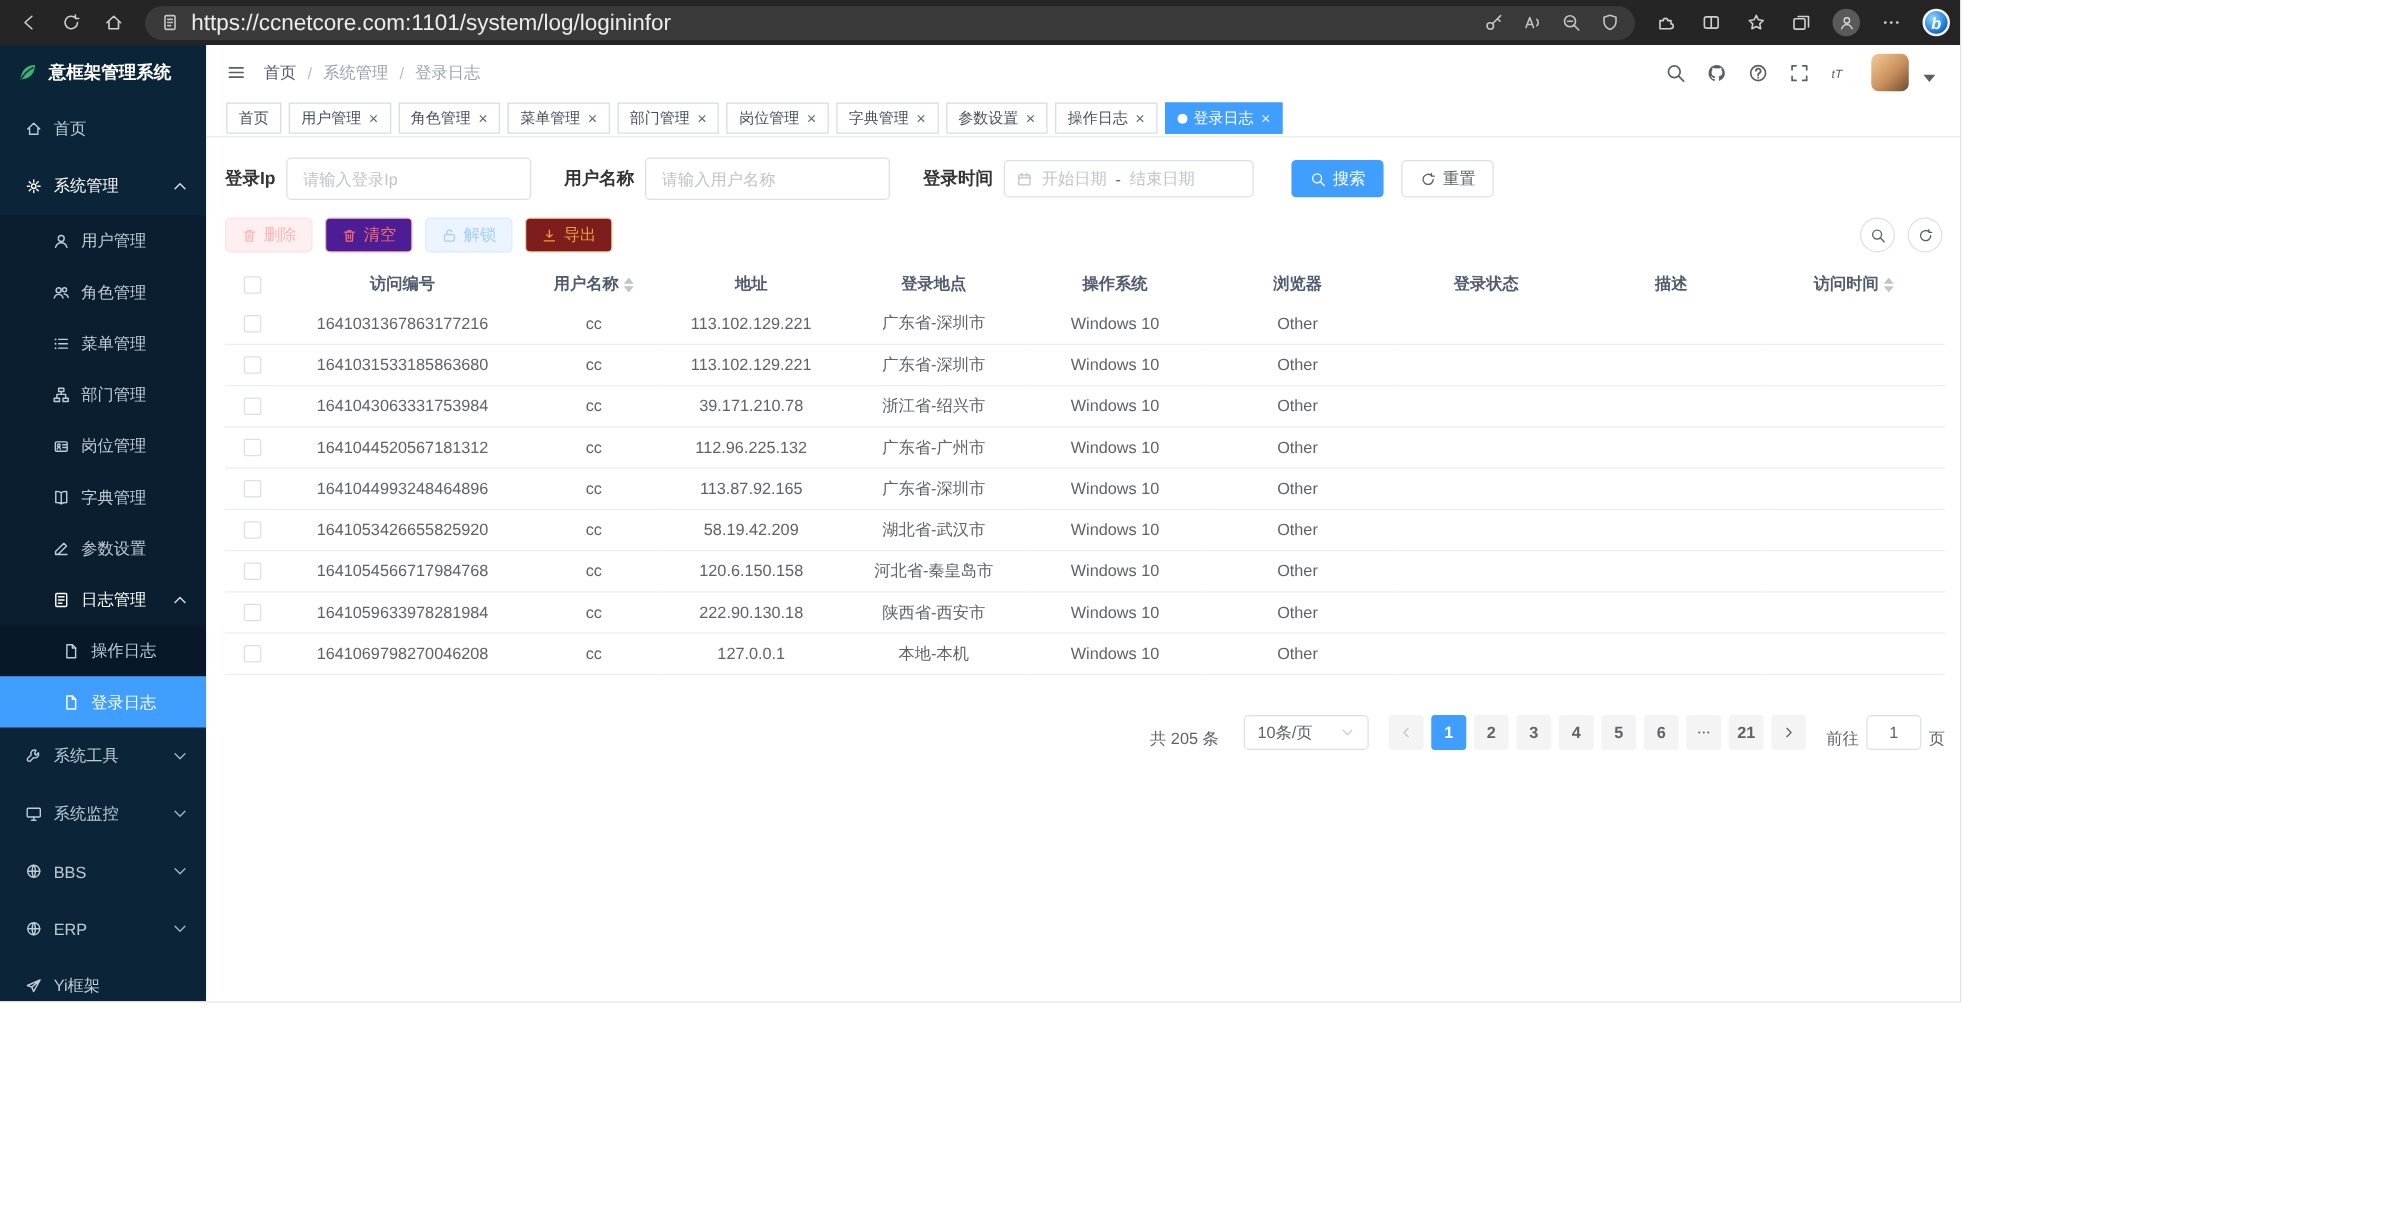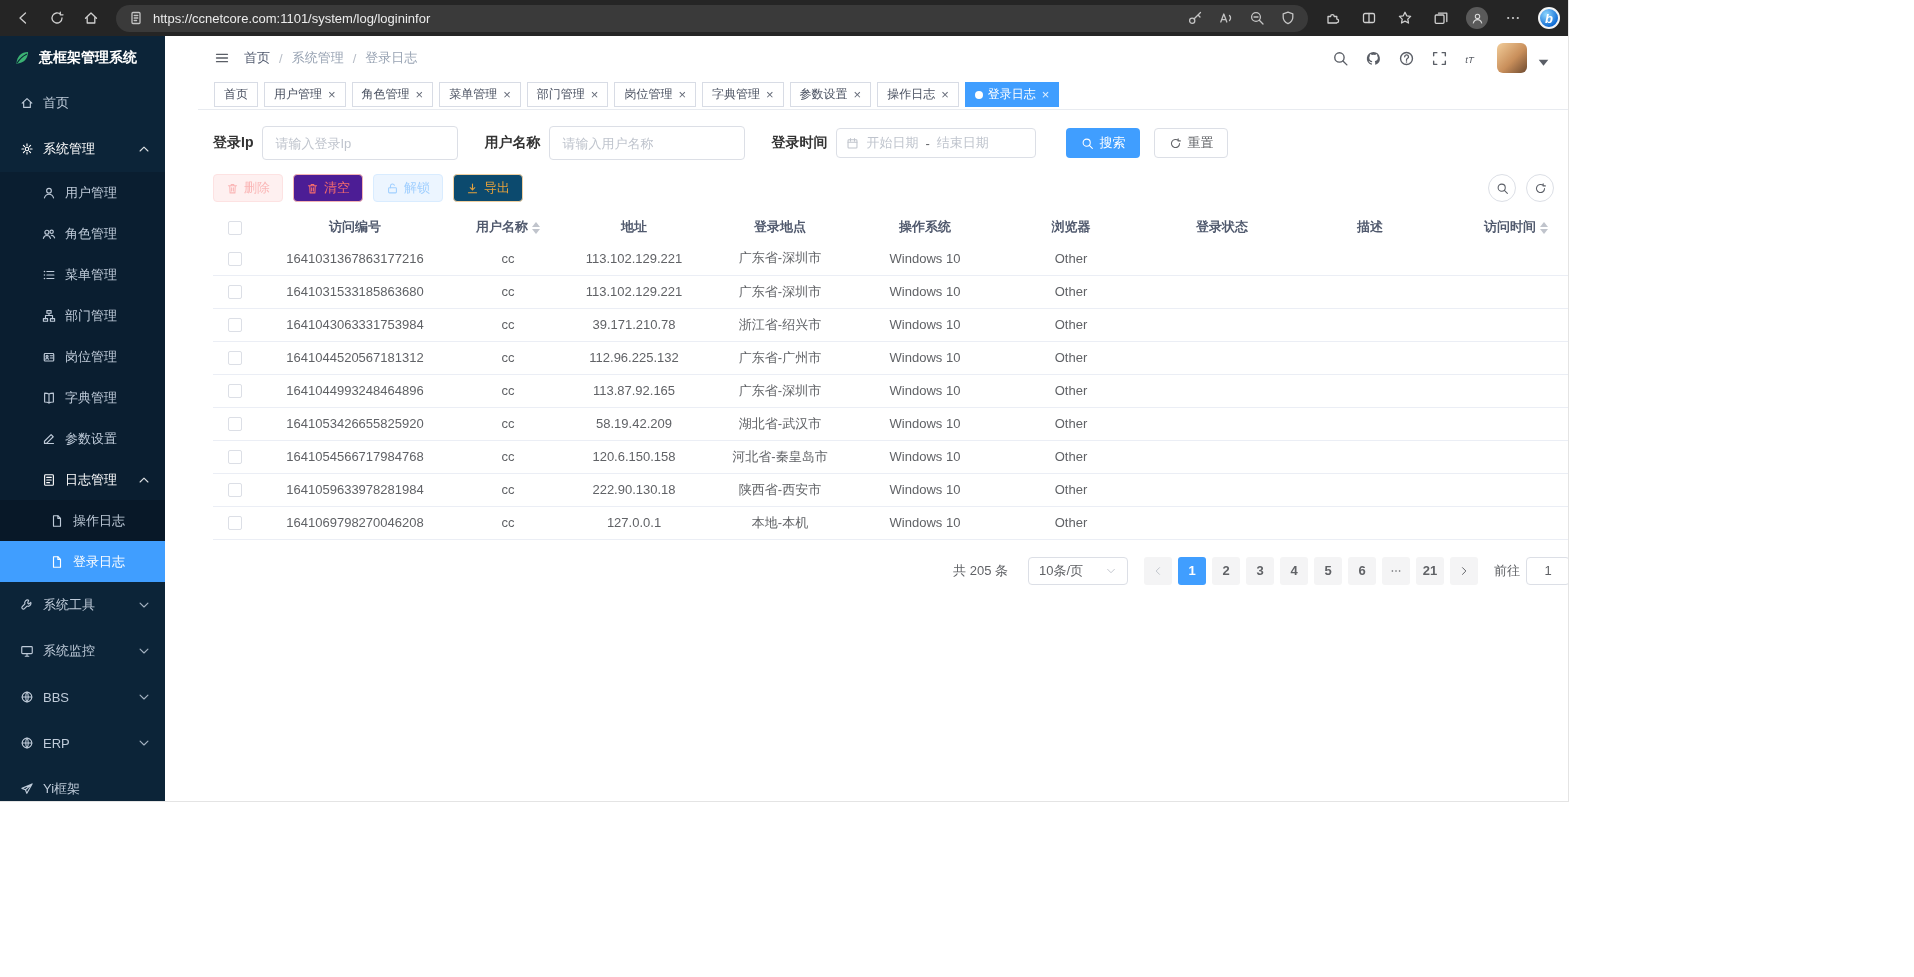--- a/index.html
+++ b/index.html
@@ -10,28 +10,28 @@
   html,body{width:1914px;height:977px;background:#fff;font-family:"Liberation Sans","DejaVu Sans",sans-serif;}
   i[data-icon]{display:inline-flex;width:16px;height:16px;flex:0 0 auto;}
   i[data-icon] svg{width:100%;height:100%;}
 
   .window{position:absolute;top:0;left:0;width:1568px;height:801px;background:#fff;display:flex;flex-direction:column;box-shadow:0 0 0 1px #e4e4e4;overflow:hidden;}
 
   
   .browser-bar{height:36px;background:#252525;display:flex;align-items:center;padding:0 8px 0 6px;flex:0 0 auto;}
   .bbtn{width:34px;height:30px;display:inline-flex;align-items:center;justify-content:center;background:transparent;border:none;color:#cfcfcf;cursor:pointer;}
   .address-pill{flex:1;height:27px;background:#3a3a3a;border-radius:14px;display:flex;align-items:center;padding:0 12px;gap:9px;color:#c4c4c4;margin:0 8px;min-width:0;}
-  .url{flex:1;color:#ececec;font-size:13px;white-space:nowrap;overflow:hidden;}
+  .url{flex:1;color:#ececec;font-size:18px;white-space:nowrap;overflow:hidden;}
   .pill-icons{display:flex;gap:15px;align-items:center;}
   .browser-right{display:flex;align-items:center;gap:2px;}
   .profile-circle{width:22px;height:22px;border-radius:50%;background:#5a5a5a;display:flex;align-items:center;justify-content:center;color:#d9d9d9;}
   .profile-circle i[data-icon]{width:13px;height:13px;}
   .bing-badge{width:22px;height:22px;border-radius:50%;background:radial-gradient(circle at 35% 30%,#8fd8ff,#0b67d2 75%);color:#fff;font-weight:bold;font-style:italic;font-size:13px;display:flex;align-items:center;justify-content:center;border:2px solid #f5f5f5;margin-left:6px;}
 
-  .app-row{flex:1;display:flex;min-height:0;gap:33px;}
+  .app-row{flex:1;display:flex;min-height:0;}
 
   
   .sidebar{width:165px;background:var(--sidebar-bg);color:#bfcbd9;flex:0 0 auto;overflow:hidden;}
   .logo{height:44px;display:flex;align-items:center;gap:8px;padding:0 13px;color:#fff;font-weight:bold;font-size:14px;white-space:nowrap;}
   .logo i[data-icon]{width:18px;height:18px;}
   .menu-item{display:flex;align-items:center;gap:9px;font-size:13px;cursor:pointer;white-space:nowrap;}
   .menu-item i[data-icon]{width:14px;height:14px;}
   .menu-item .arrow{margin-left:auto;width:11px;height:11px;opacity:.85;}
   .menu-item.lv1{height:46px;padding:0 14px 0 20px;}
   .menu-item.lv2{height:41px;padding:0 14px 0 42px;background:var(--sidebar-sub);}
@@ -73,34 +73,34 @@
   .btn i[data-icon]{width:13px;height:13px;}
   .btn-primary{background:var(--accent);color:#fff;margin-left:30px;}
   .btn-plain{background:#fff;border-color:#dcdfe6;color:#606266;margin-left:14px;}
 
   .toolbar-row{display:flex;align-items:flex-start;margin-bottom:10px;}
   .tbtn{height:28px;border-radius:4px;display:inline-flex;align-items:center;gap:5px;padding:0 12px;font-size:13px;margin-right:10px;border:1px solid;cursor:pointer;white-space:nowrap;}
   .tbtn i[data-icon]{width:13px;height:13px;}
   .tbtn-del{background:#fef0f0;color:#fab6b6;border-color:#fde2e2;}
   .tbtn-clear{background:#4c1d95;color:var(--danger);border-color:#f3b4b4;}
   .tbtn-unlock{background:#ecf5ff;color:#a0cfff;border-color:#d9ecff;}
-  .tbtn-export{background:#0c4a6e;color:var(--warning);border-color:#f0cfa0;}
+  .tbtn-export{background:#7f1d1d;color:var(--warning);border-color:#f0cfa0;}
   .tool-circles{margin-left:auto;display:flex;gap:10px;padding-right:2px;}
   .circle-btn{width:28px;height:28px;border-radius:50%;border:1px solid #dcdfe6;background:#fff;color:#5a5e66;display:flex;align-items:center;justify-content:center;cursor:pointer;}
   .circle-btn i[data-icon]{width:13px;height:13px;}
 
   table{width:1376px;border-collapse:collapse;table-layout:fixed;}
   thead th{height:30px;font-size:13px;color:#515a6e;font-weight:bold;text-align:center;padding:0 4px;white-space:nowrap;}
   tbody td{height:33px;font-size:13px;color:#606266;text-align:center;border-bottom:1px solid #ebeef5;padding:0 4px;white-space:nowrap;overflow:hidden;}
   .checkbox{width:14px;height:14px;border:1px solid #dcdfe6;border-radius:2px;display:inline-block;background:#fff;vertical-align:middle;cursor:pointer;}
   .sort-carets{display:inline-flex;flex-direction:column;margin-left:4px;vertical-align:middle;gap:2px;cursor:pointer;}
   .caret-up{width:0;height:0;border-left:4px solid transparent;border-right:4px solid transparent;border-bottom:5px solid #c0c4cc;}
   .caret-dn{width:0;height:0;border-left:4px solid transparent;border-right:4px solid transparent;border-top:5px solid #c0c4cc;}
 
-  .pagination{width:1376px;display:flex;align-items:center;justify-content:flex-end;margin-top:17px;font-size:13px;color:#606266;gap:6px;}
+  .pagination{width:1376px;display:flex;align-items:flex-end;justify-content:flex-end;margin-top:32px;font-size:13px;color:#606266;gap:6px;}
   .ptotal{margin-right:14px;}
   .psize{width:100px;height:28px;border:1px solid #dcdfe6;border-radius:4px;display:inline-flex;align-items:center;justify-content:space-between;padding:0 10px;color:#606266;margin-right:10px;cursor:pointer;}
   .psize i[data-icon]{width:12px;height:12px;color:#c0c4cc;}
   .pbtn{min-width:28px;height:28px;background:#f4f4f5;border-radius:3px;display:inline-flex;align-items:center;justify-content:center;color:#606266;font-weight:600;padding:0 5px;cursor:pointer;font-size:13px;}
   .pbtn i[data-icon]{width:12px;height:12px;}
   .pbtn.active{background:var(--accent);color:#fff;}
   .pbtn.disabled{color:#c0c4cc;cursor:default;}
   .goto-label{margin-left:10px;}
   .goto-input{width:44px;height:28px;border:1px solid #dcdfe6;border-radius:4px;text-align:center;font-size:13px;color:#606266;}
 </style>

